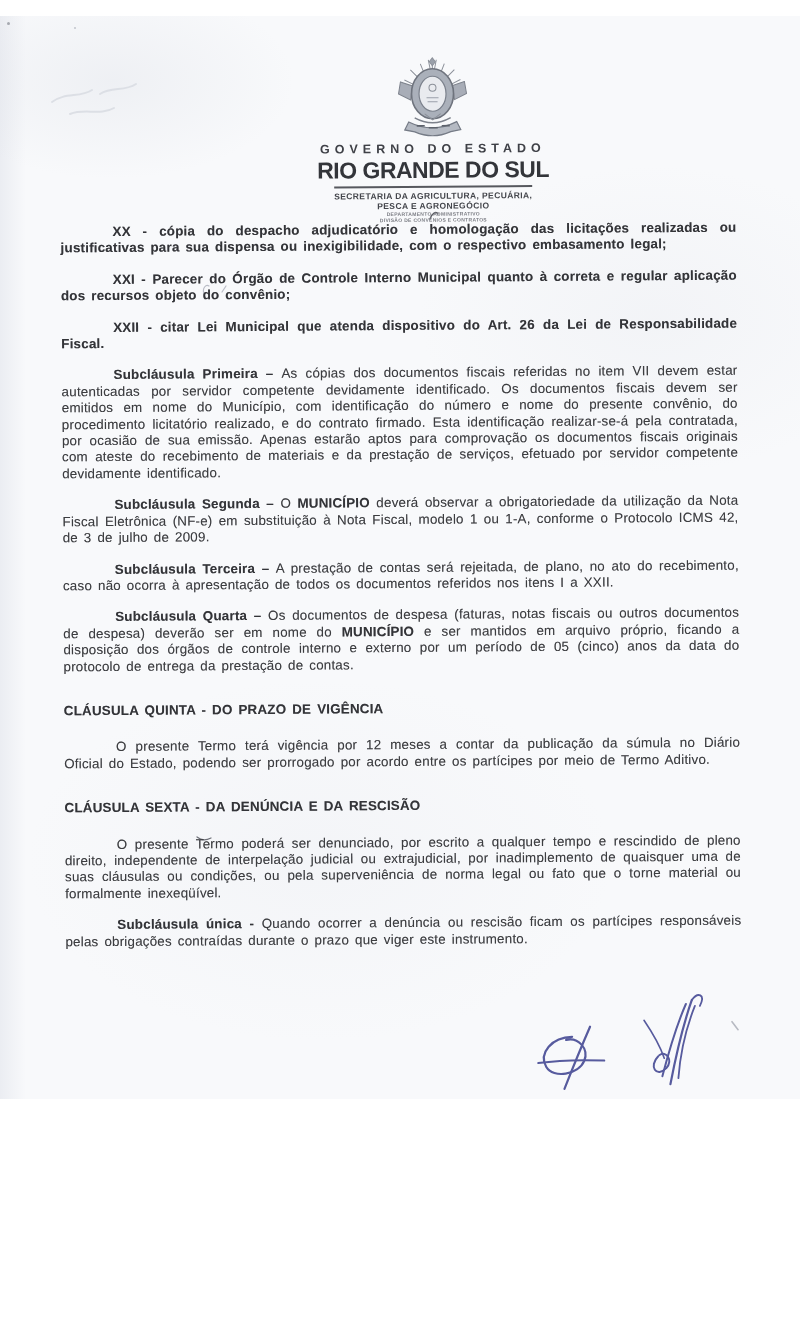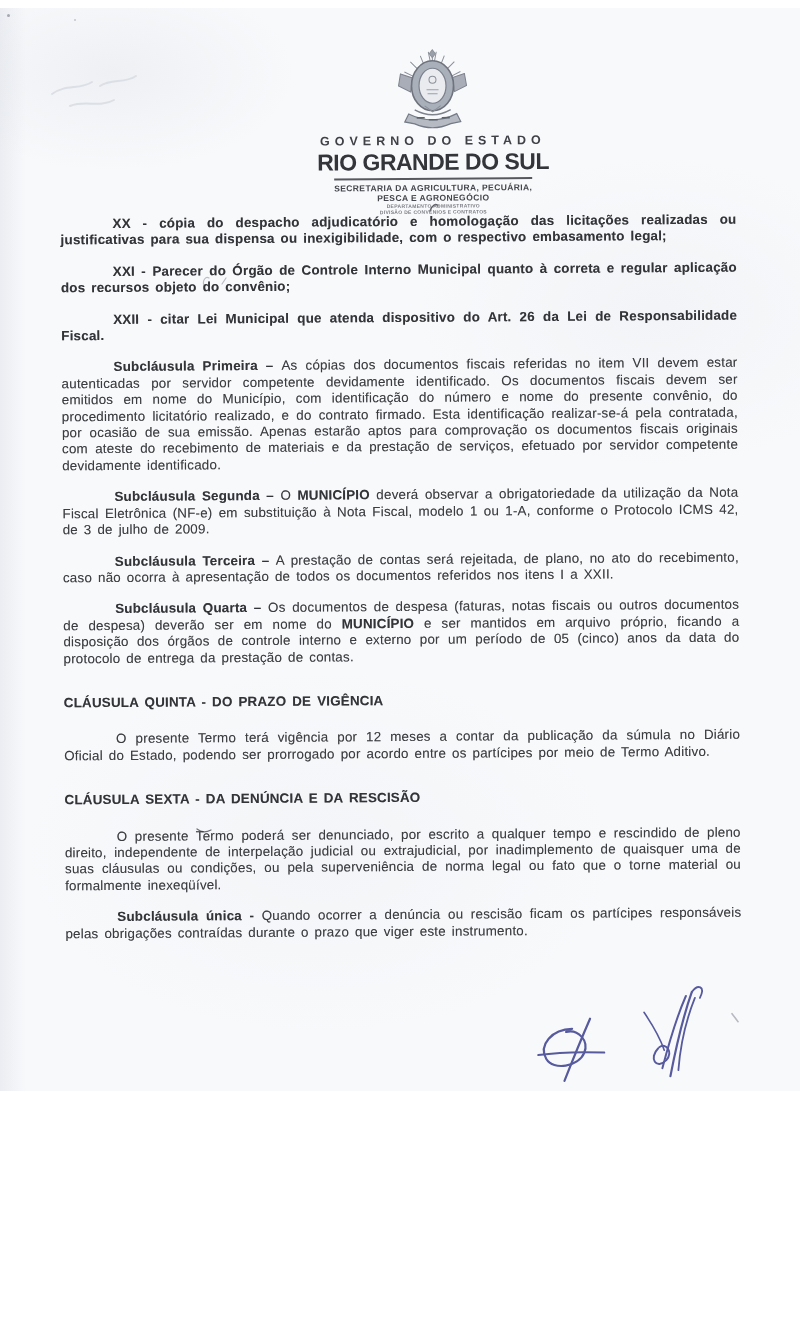--- a/index.html
+++ b/index.html
@@ -1,19 +1,19 @@
 <!DOCTYPE html>
 <html><head>
 <meta charset="utf-8">
 <style>
   html,body{margin:0;padding:0;}
   body{width:800px;height:1317px;background:#ffffff;font-family:"Liberation Sans",sans-serif;}
   .page{position:relative;width:800px;height:1317px;background:#ffffff;overflow:hidden;}
   .scan{
-    position:absolute;left:0;top:8px;width:800px;height:1083px;
+    position:absolute;left:0;top:16px;width:800px;height:1083px;
     background:
       radial-gradient(260px 140px at 14% 6%, rgba(203,208,218,.22), transparent 70%),
       radial-gradient(340px 220px at 82% 28%, rgba(208,212,222,.14), transparent 70%),
       radial-gradient(420px 260px at 40% 78%, rgba(210,214,224,.12), transparent 70%),
       linear-gradient(90deg, #ebedf2 0px, #f8f9fb 26px),
       #f8f9fb;
   }
   .scan-bottom-edge{
     position:absolute;left:0;top:1058px;width:800px;height:25px;
     background:linear-gradient(180deg, rgba(233,235,240,0) 0%, #ecelf1 60%, #eceef2 100%);

